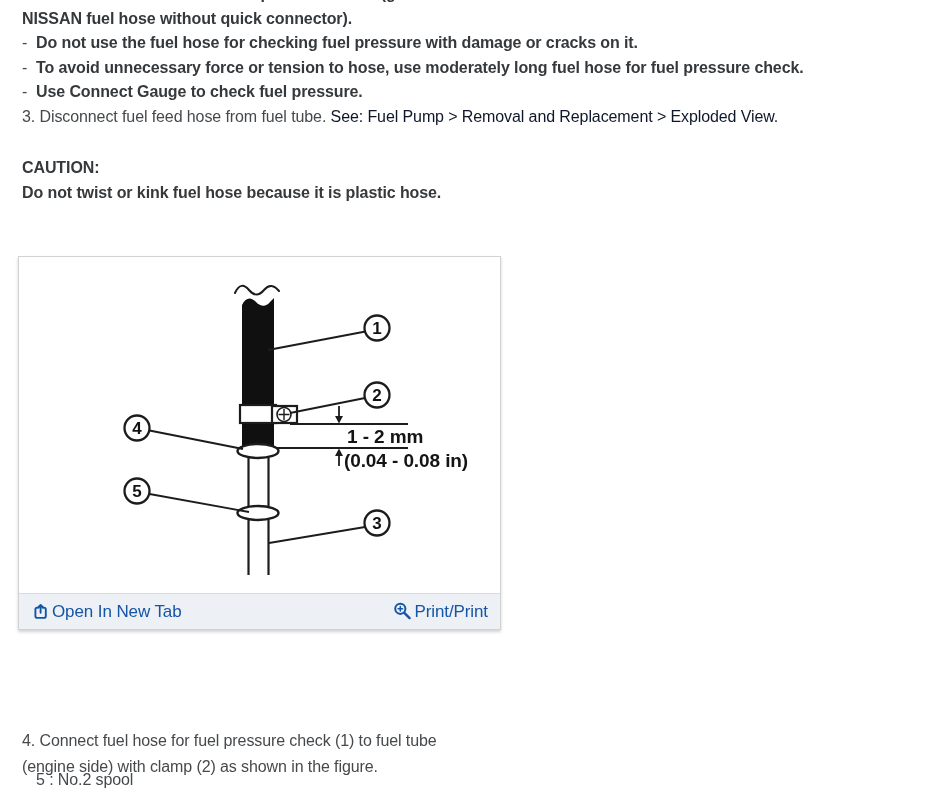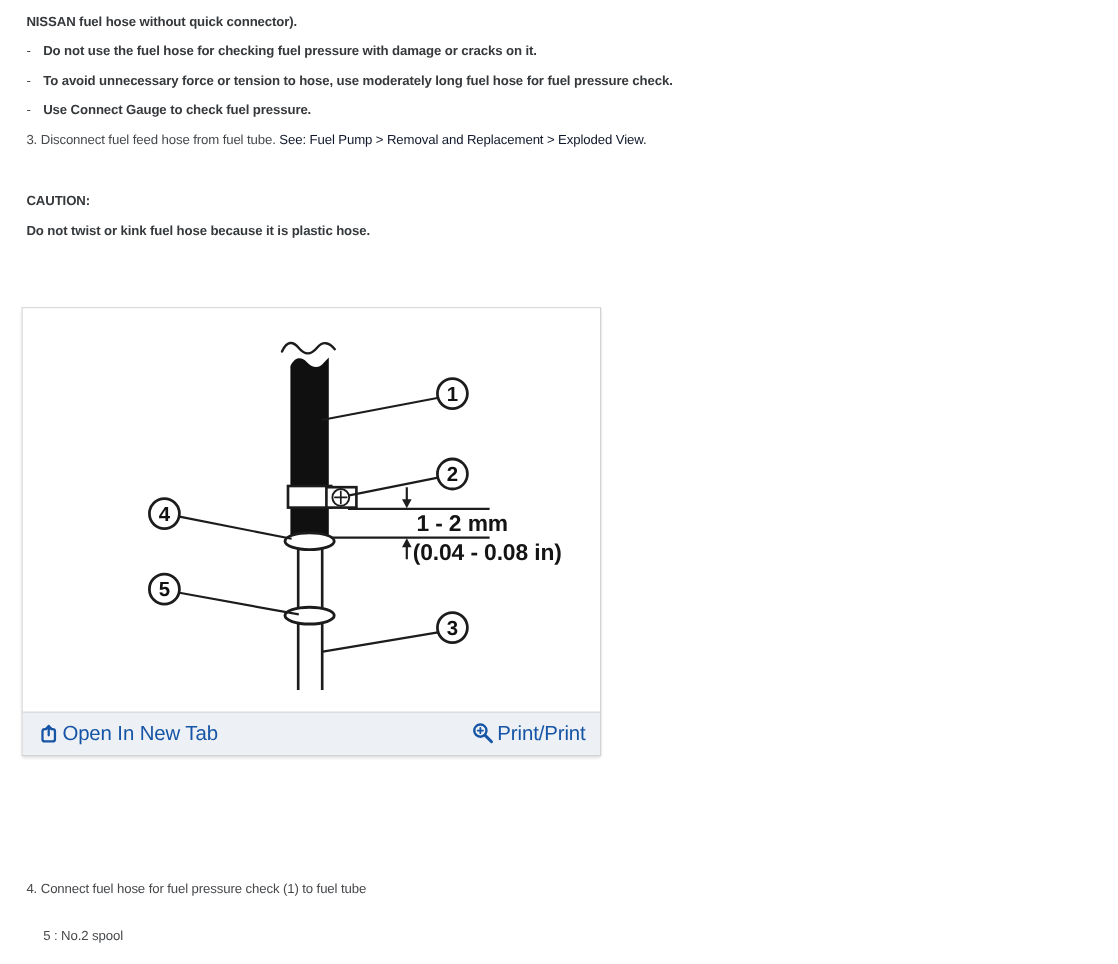--- a/index.html
+++ b/index.html
@@ -1,21 +1,21 @@
 <!DOCTYPE html>
 <html><head>
 <meta charset="utf-8">
 <style>
   html,body{margin:0;padding:0;background:#ffffff;}
   #screen{
     position:relative;width:932px;height:803px;overflow:hidden;background:#ffffff;
     font-family:"Liberation Sans",sans-serif;letter-spacing:-0.1px;
   }
   .abs{position:absolute;}
-  .line{font-size:11px;line-height:24.5px;white-space:nowrap;}
+  .line{font-size:16px;line-height:24.5px;white-space:nowrap;}
   .bold{font-weight:700;color:#36393c;}
   .reg{font-weight:400;color:#46494c;}
   .dash{font-weight:400;color:#46494c;display:inline-block;width:14px;}
   a.doclink{color:#0f172a;text-decoration:none;cursor:pointer;}
   #intro{left:22px;top:-18px;}
   #caution{left:22px;top:156px;}
   #figure-panel{
     left:18px;top:256px;width:483px;height:374px;background:#ffffff;
     border:1px solid #d2d2d2;box-sizing:border-box;
     box-shadow:0 2px 3px rgba(0,0,0,0.18);
@@ -143,19 +143,20 @@
             <path d="M7.3,4.6 V9 M5.1,6.8 H9.5" stroke-width="1.5"></path>
           </svg>
         </span>
         <span>Print/Print</span>
       </a>
     </div>
   </div>
 
   <div id="step4" class="abs">
     <div class="line reg">4. Connect fuel hose for fuel pressure check (1) to fuel tube</div>
+    <div class="line reg">(engine side) with clamp (2) as shown in the figure.</div>
   </div>
 
   <div id="note5" class="abs">
     <div class="line reg">5 : No.2 spool</div>
   </div>
 
 </div>
 
 </body></html>

